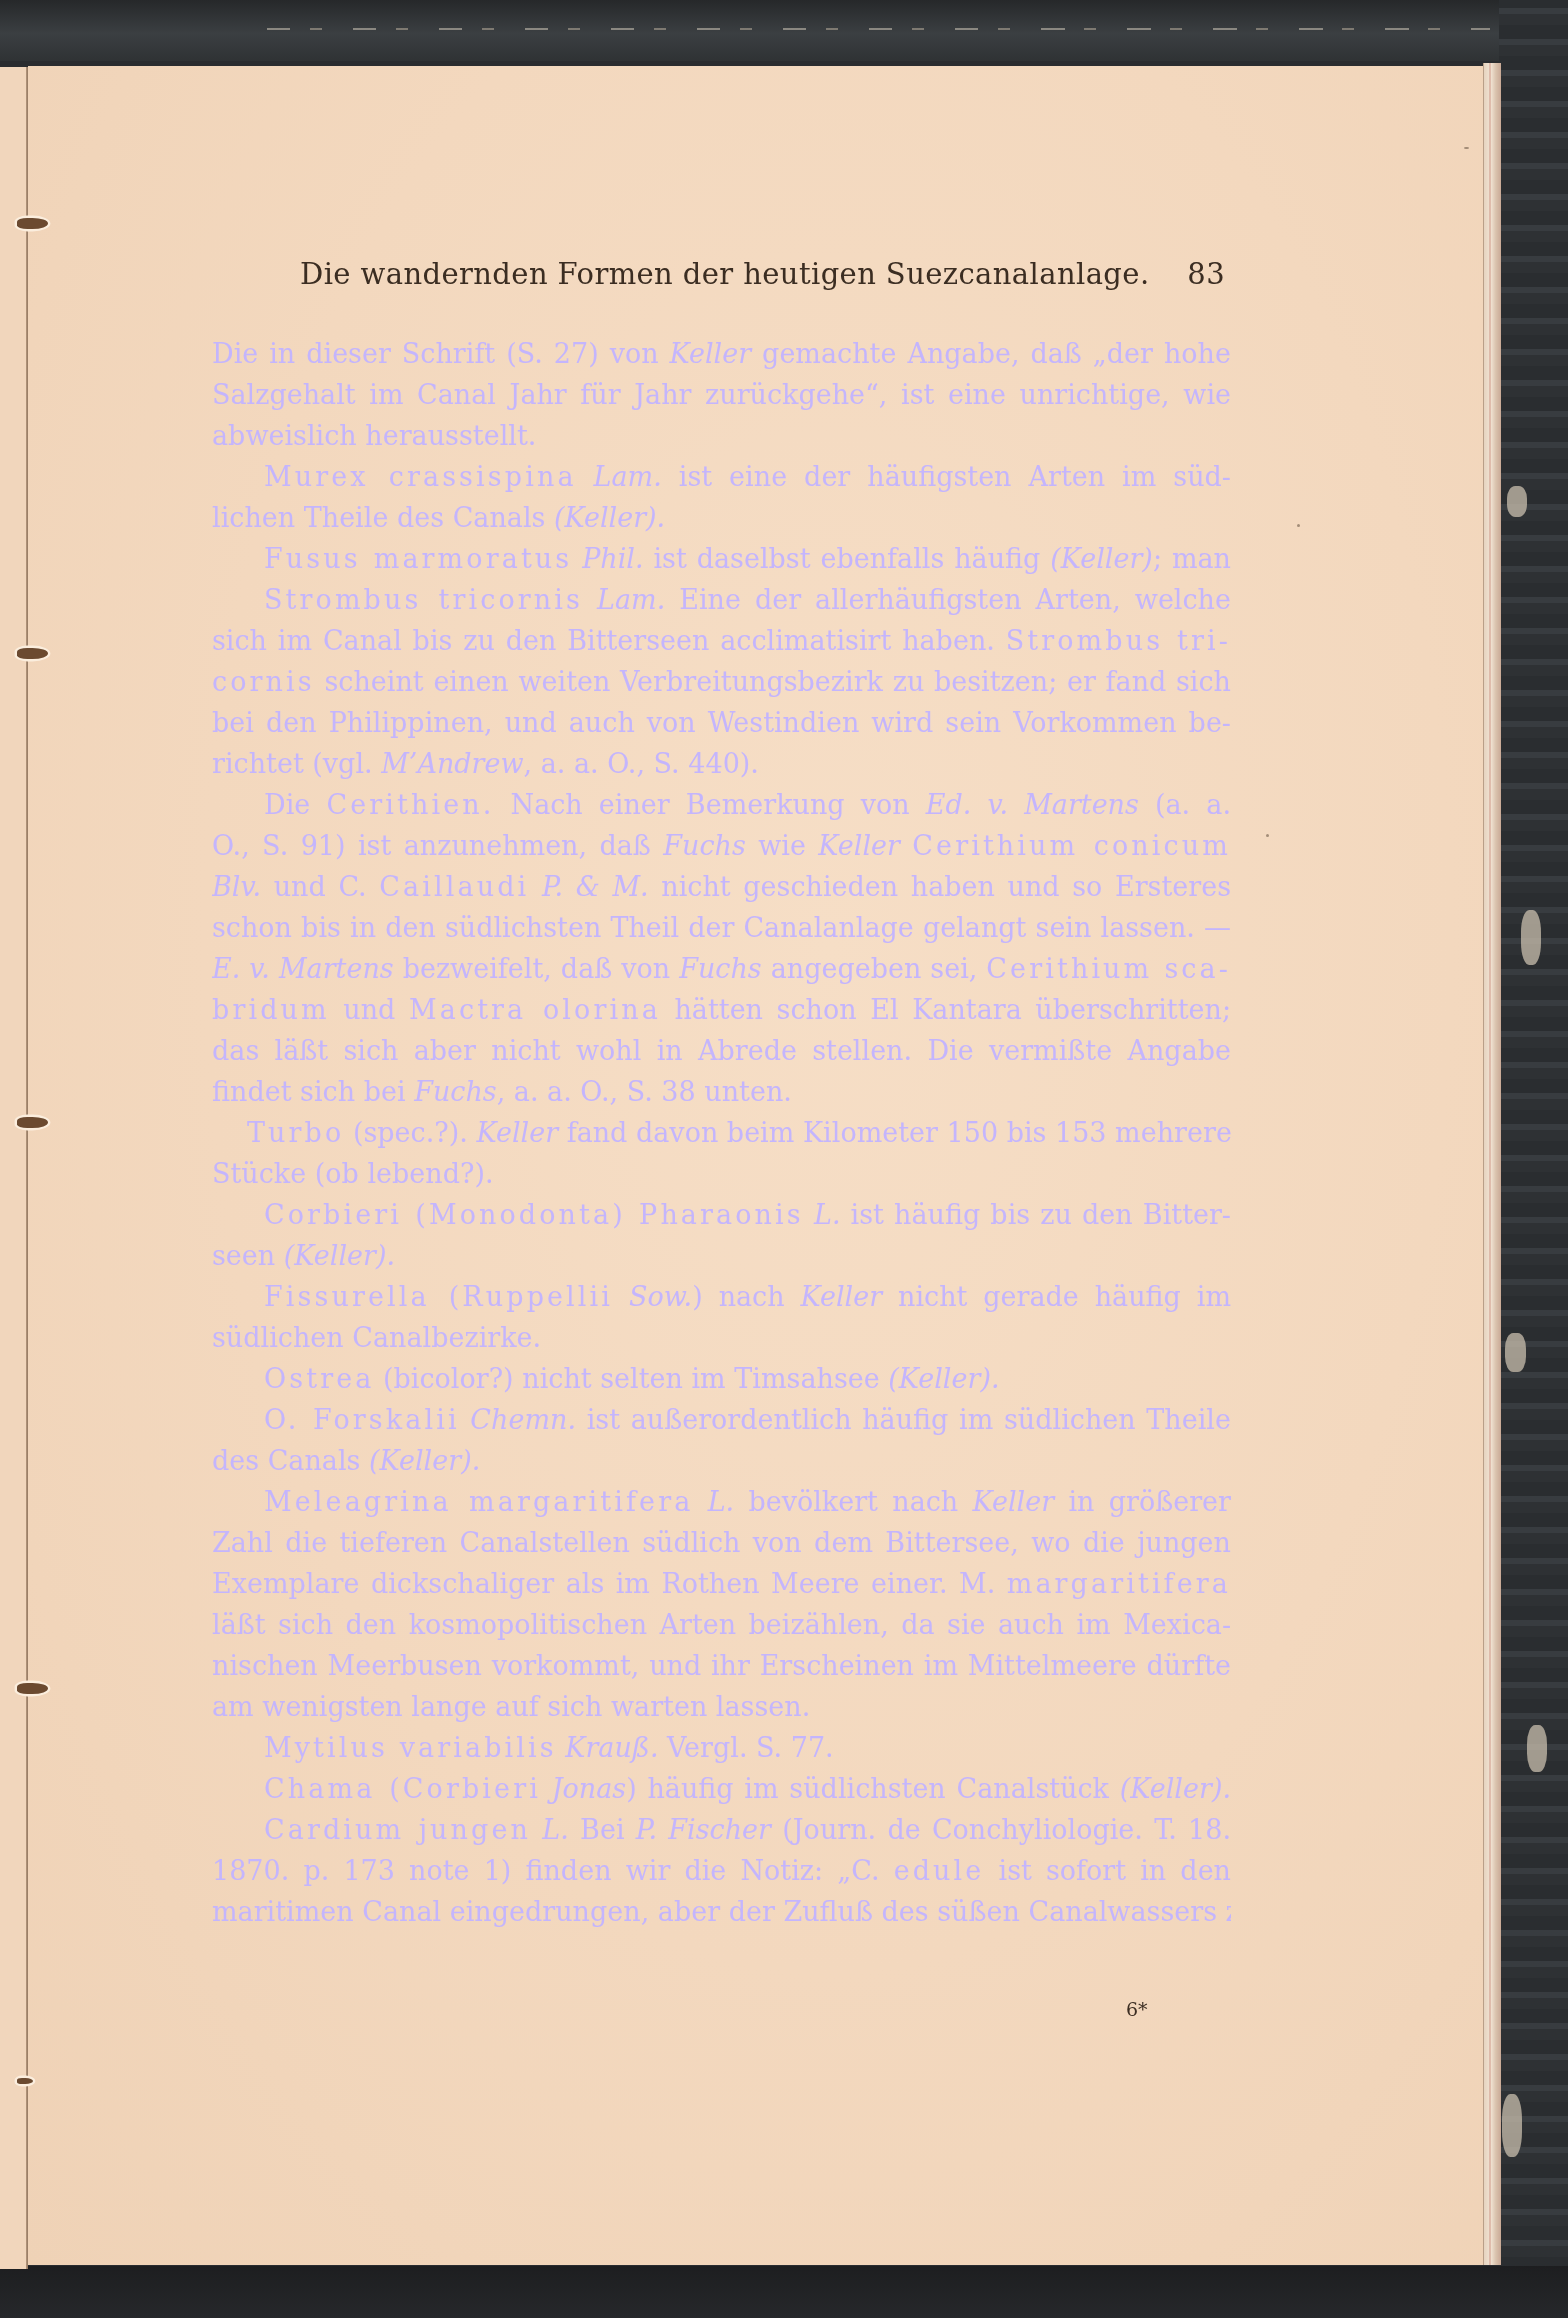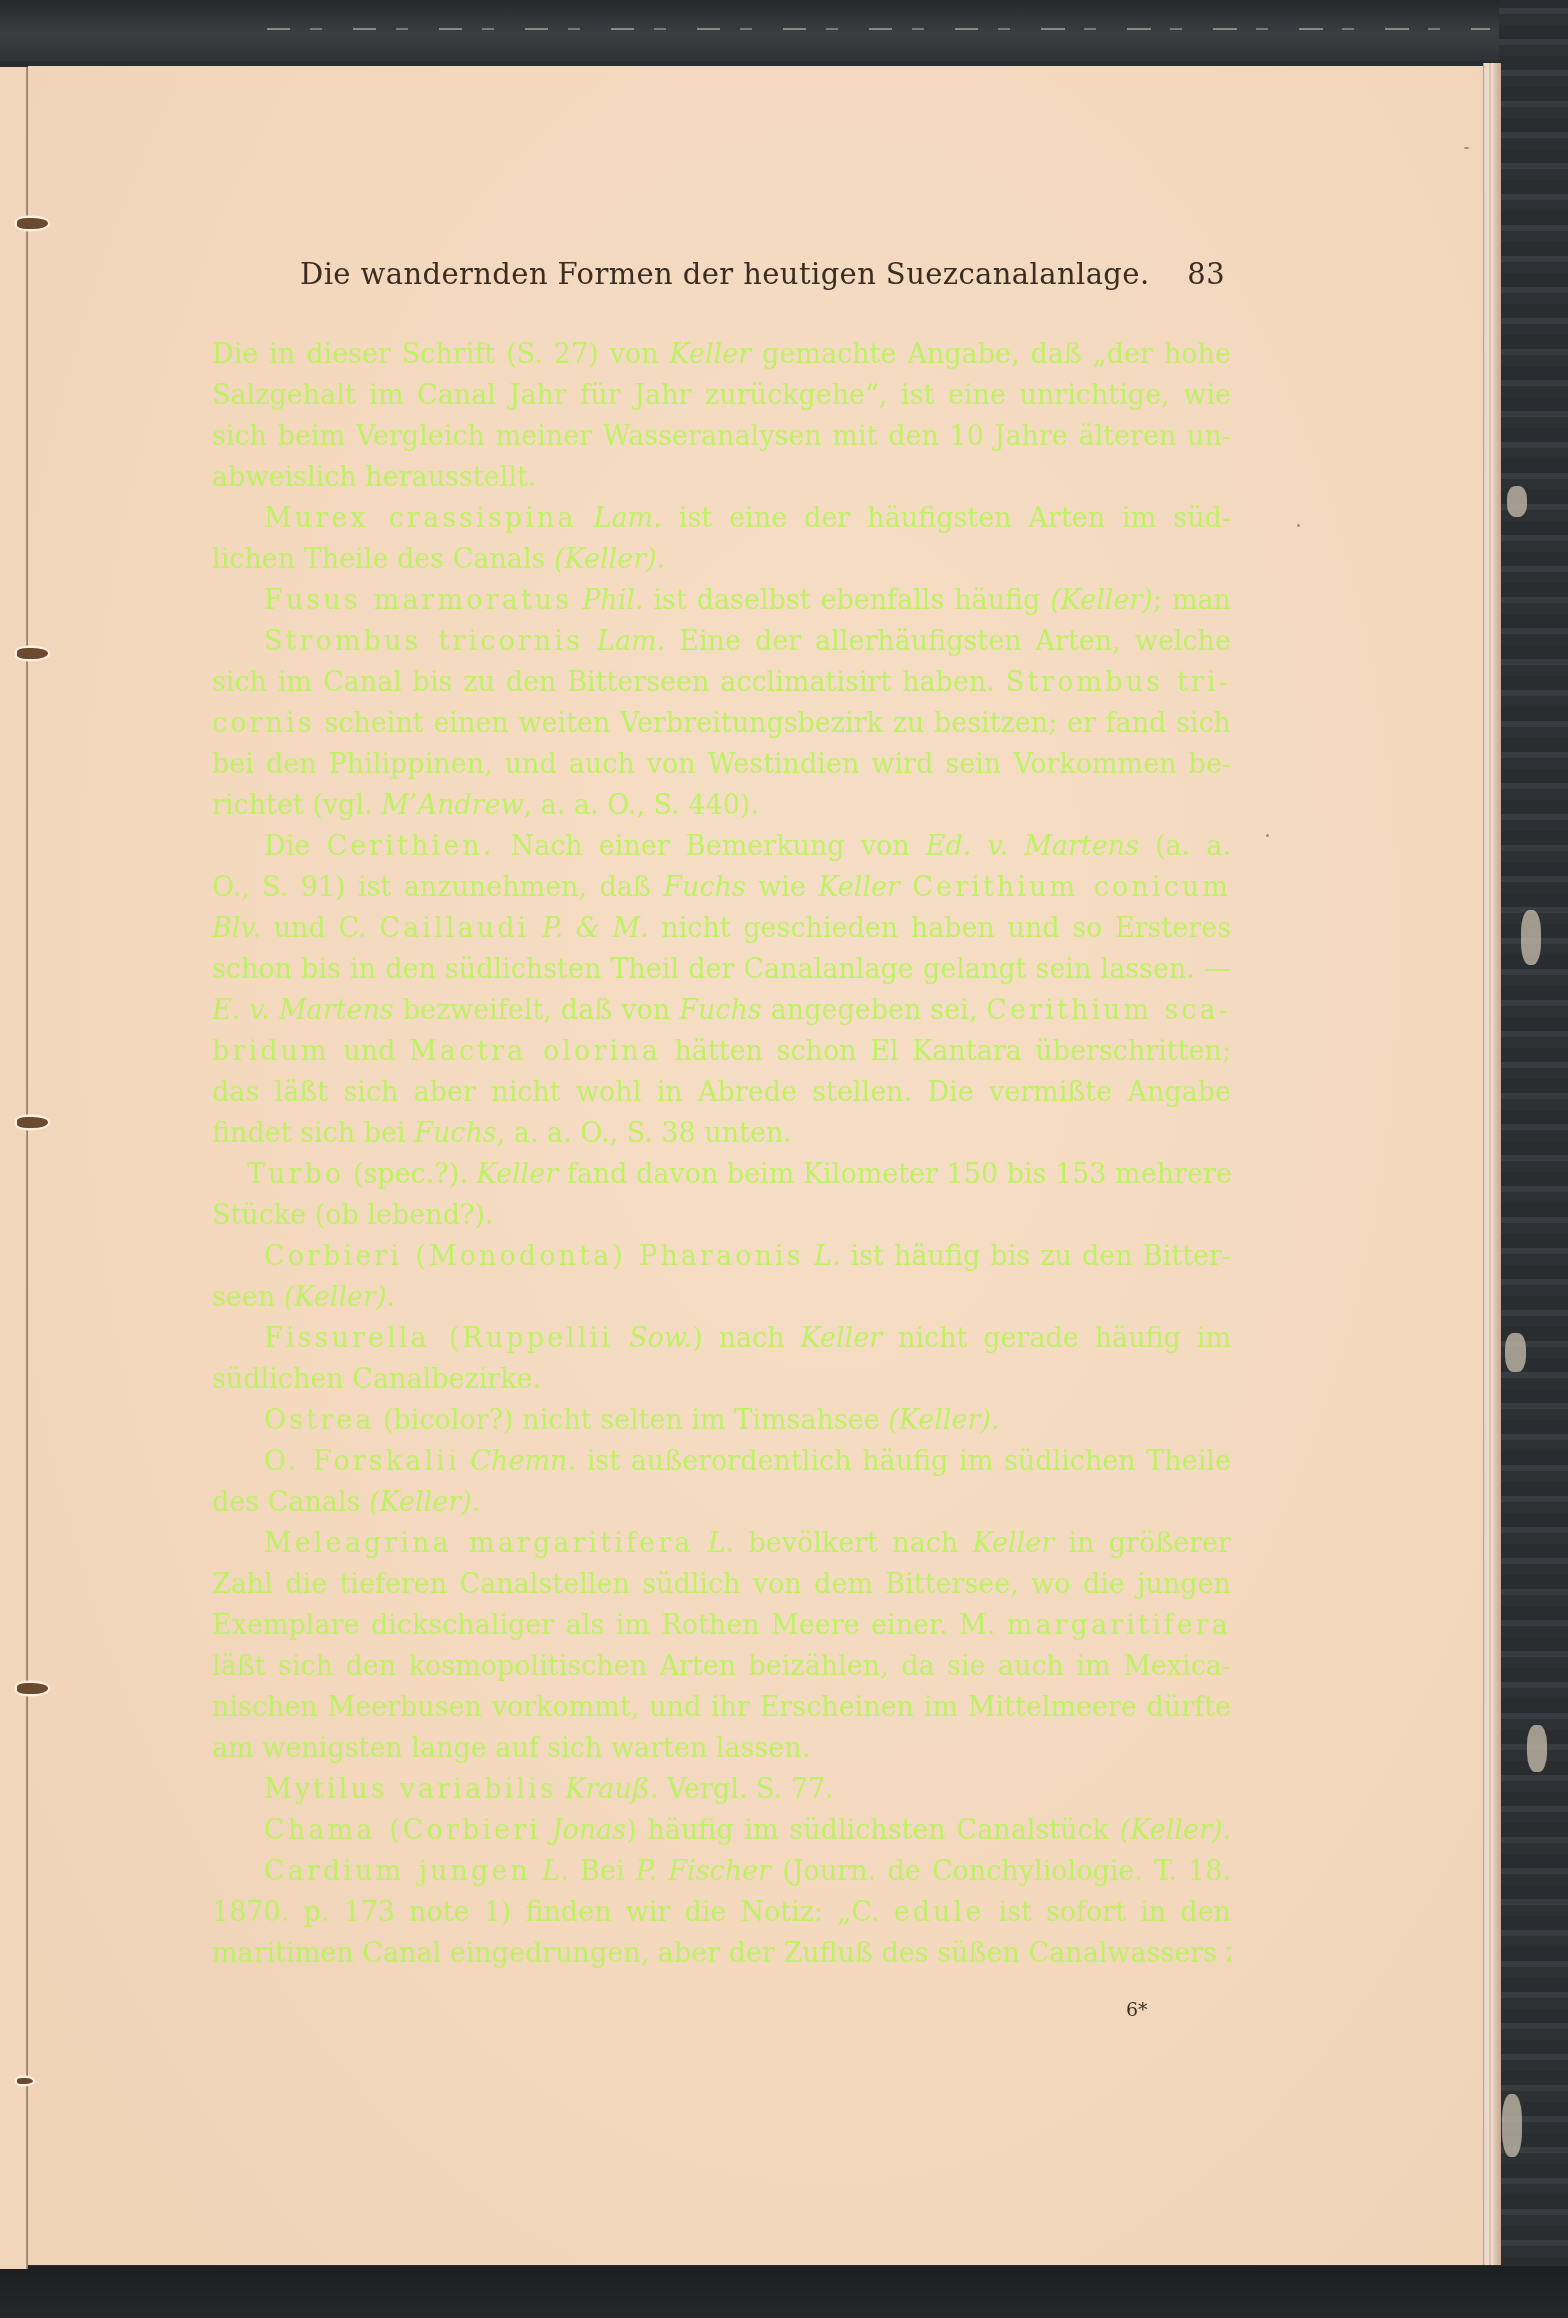--- a/index.html
+++ b/index.html
@@ -56,21 +56,21 @@
     background: #c98b7d; opacity: .45;
   }
   .header {
     position: absolute; left: 300px; top: 257px; width: 925px; height: 38px;
     font-size: 29px; color: #3b2d22; letter-spacing: 0.4px;
     display: flex; justify-content: space-between; align-items: baseline;
     white-space: nowrap;
   }
   .body {
     position: absolute; left: 212px; top: 333px; width: 1019px;
-    font-size: 27px; color: #bef264; line-height: 41px;
+    font-size: 27px; color: #c4b5fd; line-height: 41px;
   }
   .line {
     height: 41px; white-space: nowrap;
     text-align: justify; text-align-last: justify;
     overflow: hidden;
   }
   .line.last { text-align-last: left; }
   .line.indent { padding-left: 52px; }
   .line.indent-s { padding-left: 35px; }
   .sp { letter-spacing: 3.1px; margin-top: 27px; }
@@ -112,21 +112,20 @@
 <div class="speck" style="left:1464px;top:147px;width:4.7px;height:2.4px"></div>
 
 <div class="header">
   <span>Die wandernden Formen der heutigen Suezcanalanlage.</span>
   <span>83</span>
 </div>
 
 <div class="body" id="body-text">
     <div class="line "><span>Die in dieser Schrift (S. 27) von </span><span class="it">Keller</span><span> gemachte Angabe, daß „der hohe</span></div>
     <div class="line "><span>Salzgehalt im Canal Jahr für Jahr zurückgehe“, ist eine unrichtige, wie</span></div>
-    <div class="line "><span>sich beim Vergleich meiner Wasseranalysen mit den 10 Jahre älteren un-</span></div>
     <div class="line last"><span>abweislich herausstellt.</span></div>
     <div class="line indent"><span class="sp">Murex crassispina</span><span> </span><span class="it">Lam.</span><span> ist eine der häufigsten Arten im süd-</span></div>
     <div class="line last"><span>lichen Theile des Canals </span><span class="it">(Keller).</span></div>
     <div class="line indent"><span class="sp">Fusus marmoratus</span><span> </span><span class="it">Phil.</span><span> ist daselbst ebenfalls häufig </span><span class="it">(Keller)</span><span>; man</span></div>
     <div class="line indent"><span class="sp">Strombus tricornis</span><span> </span><span class="it">Lam.</span><span>  Eine der allerhäufigsten Arten, welche</span></div>
     <div class="line "><span>sich im Canal bis zu den Bitterseen acclimatisirt haben.  </span><span class="sp">Strombus tri-</span></div>
     <div class="line "><span class="sp">cornis</span><span> scheint einen weiten Verbreitungsbezirk zu besitzen; er fand sich</span></div>
     <div class="line "><span>bei den Philippinen, und auch von Westindien wird sein Vorkommen be-</span></div>
     <div class="line last"><span>richtet (vgl. </span><span class="it">M’Andrew</span><span>, a. a. O., S. 440).</span></div>
     <div class="line indent"><span>Die </span><span class="sp">Cerithien.</span><span>  Nach einer Bemerkung von </span><span class="it">Ed. v. Martens</span><span> (a. a.</span></div>

